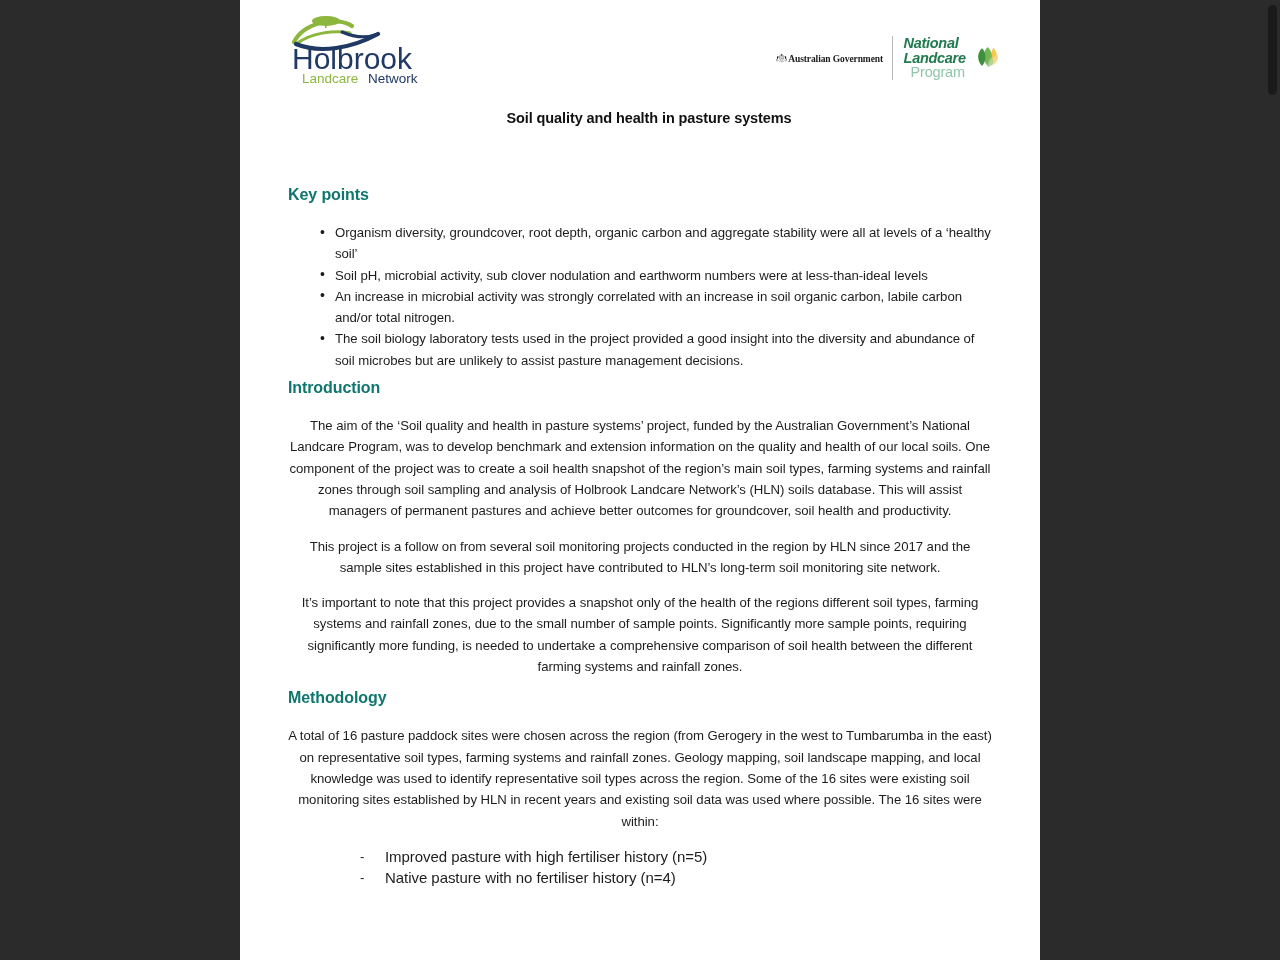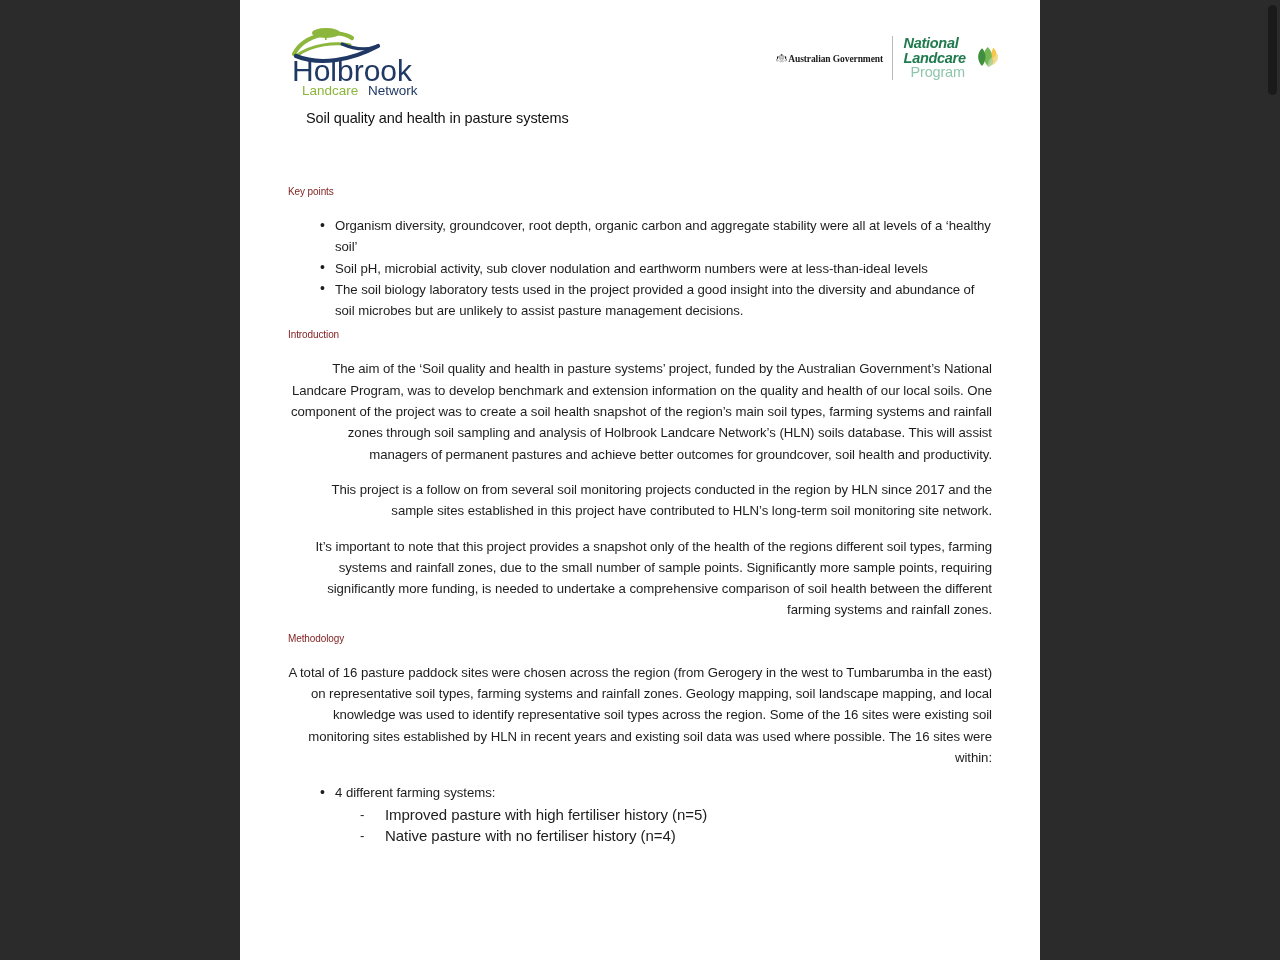--- a/index.html
+++ b/index.html
@@ -34,21 +34,21 @@
 
   
   .header {
     position: relative;
     height: 100px;
   }
 
   .logo-left {
     position: absolute;
     left: 50px;
-    top: 26px;
+    top: 14px;
     width: 150px;
     height: 72px;
     text-align: right;
   }
   .logo-left svg { display: block; }
 
   .logo-right {
     position: absolute;
     left: 535px;
     top: 28px;
@@ -107,43 +107,43 @@
     height: 46px;
   }
 
   
   .doc {
     padding: 0 48px 0 48px;
     color: #1a1a1a;
   }
 
   .doc-title {
-    text-align: left;
+    text-align: center;
     font-size: 14.5px;
-    font-weight: normal;
+    font-weight: bold;
     color: #111111;
     margin: 10px 0 0 0;
     padding-left: 18px;
     letter-spacing: -0.1px;
   }
 
   h2.section {
-    font-size: 10px;
-    font-weight: normal;
-    color: #7f1d1d;
+    font-size: 16px;
+    font-weight: bold;
+    color: #0f766e;
     margin: 0;
     letter-spacing: -0.1px;
   }
 
   p.body {
     font-size: 13.2px;
     line-height: 21.3px;
     color: #1d1d1d;
     margin: 0;
-    text-align: right;
+    text-align: center;
     letter-spacing: -0.05px;
   }
 
   ul.bullets {
     list-style: none;
     margin: 0;
     padding: 0;
   }
   ul.bullets > li {
     position: relative;
@@ -290,20 +290,21 @@
       <div class="sp-30"></div>
       <div class="sp-30"></div>
 
       <h2 class="section">Key points</h2>
 
       <div class="sp-18"></div>
 
       <ul class="bullets">
         <li>Organism diversity, groundcover, root depth, organic carbon and aggregate stability were all at levels of a ‘healthy soil’</li>
         <li>Soil pH, microbial activity, sub clover nodulation and earthworm numbers were at less-than-ideal levels</li>
+        <li>An increase in microbial activity was strongly correlated with an increase in soil organic carbon, labile carbon and/or total nitrogen.</li>
         <li>The soil biology laboratory tests used in the project provided a good insight into the diversity and abundance of soil microbes but are unlikely to assist pasture management decisions.</li>
       </ul>
 
       <div class="sp-8"></div>
 
       <h2 class="section">Introduction</h2>
 
       <div class="sp-18"></div>
 
       <p class="body">The aim of the ‘Soil quality and health in pasture systems’ project, funded by the Australian Government’s National Landcare Program, was to develop benchmark and extension information on the quality and health of our local soils. One component of the project was to create a soil health snapshot of the region’s main soil types, farming systems and rainfall zones through soil sampling and analysis of Holbrook Landcare Network’s (HLN) soils database.  This will assist managers of permanent pastures and achieve better outcomes for groundcover, soil health and productivity.</p>
@@ -315,23 +316,20 @@
       <div class="sp-12"></div>
 
       <h2 class="section">Methodology</h2>
 
       <div class="sp-18"></div>
 
       <p class="body">A total of 16 pasture paddock sites were chosen across the region (from Gerogery in the west to Tumbarumba in the east) on representative soil types, farming systems and rainfall zones. Geology mapping, soil landscape mapping, and local knowledge was used to identify representative soil types across the region. Some of the 16 sites were existing soil monitoring sites established by HLN in recent years and existing soil data was used where possible. The 16 sites were within:</p>
 
       <div class="sp-14"></div>
 
-      <ul class="bullets">
-        <li>4 different farming systems:</li>
-      </ul>
 
       <ul class="dashes">
         <li>Improved pasture with high fertiliser history (n=5)</li>
         <li>Native pasture with no fertiliser history (n=4)</li>
       </ul>
 
     </div>
   </div>
 
   <div id="scrollbar-track">

